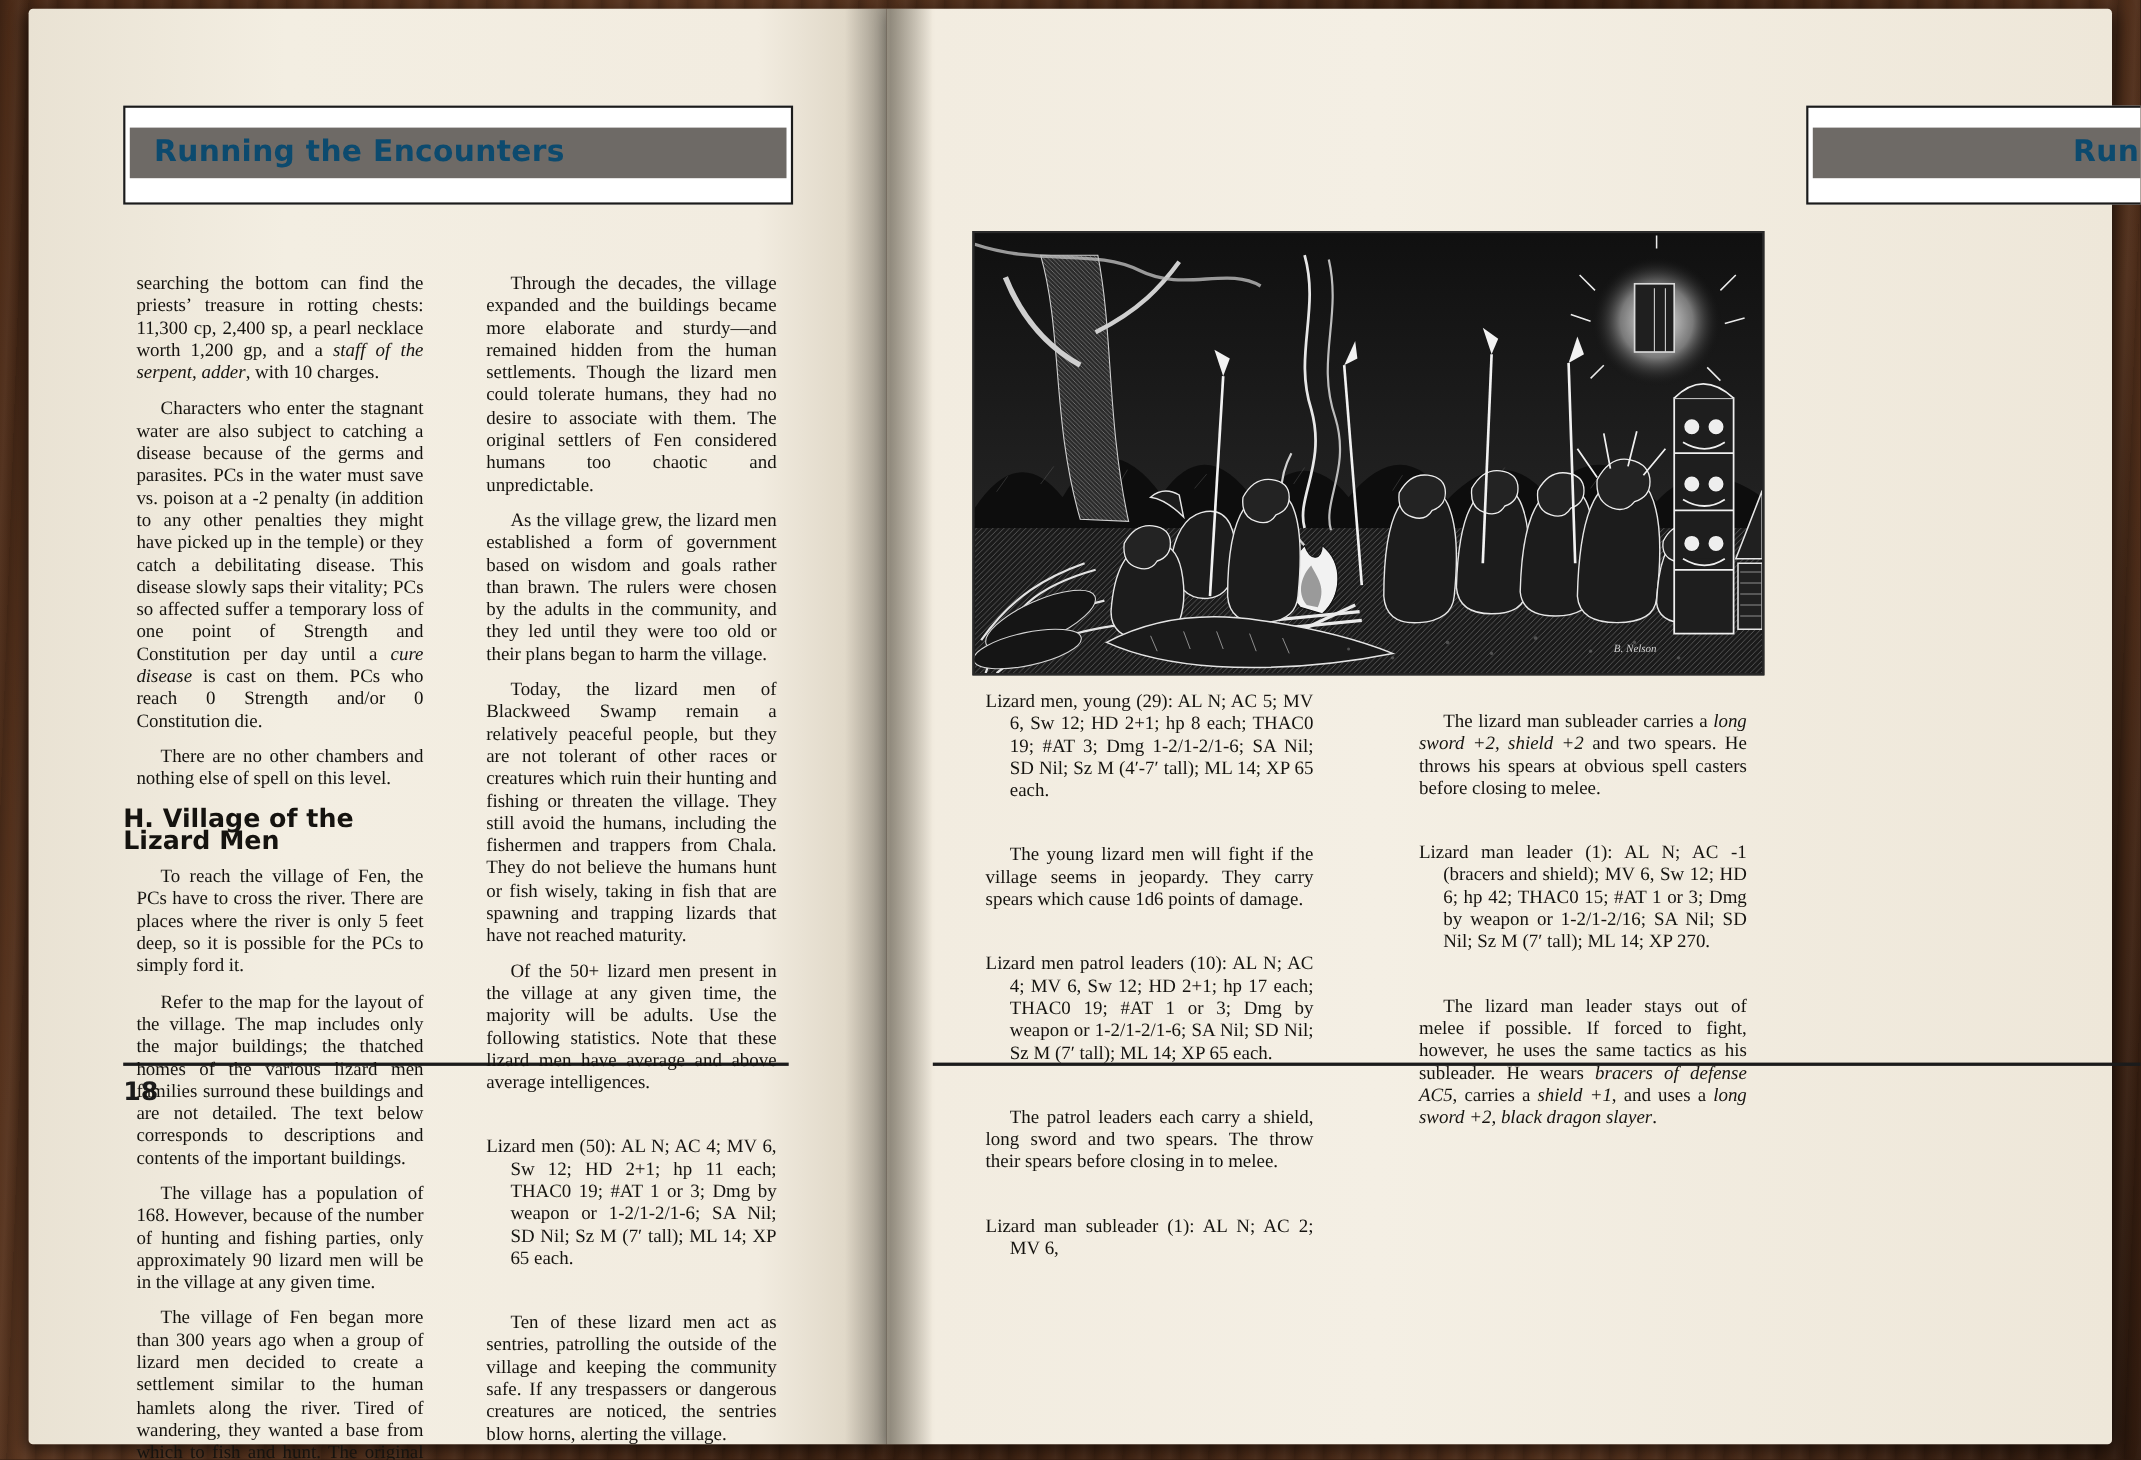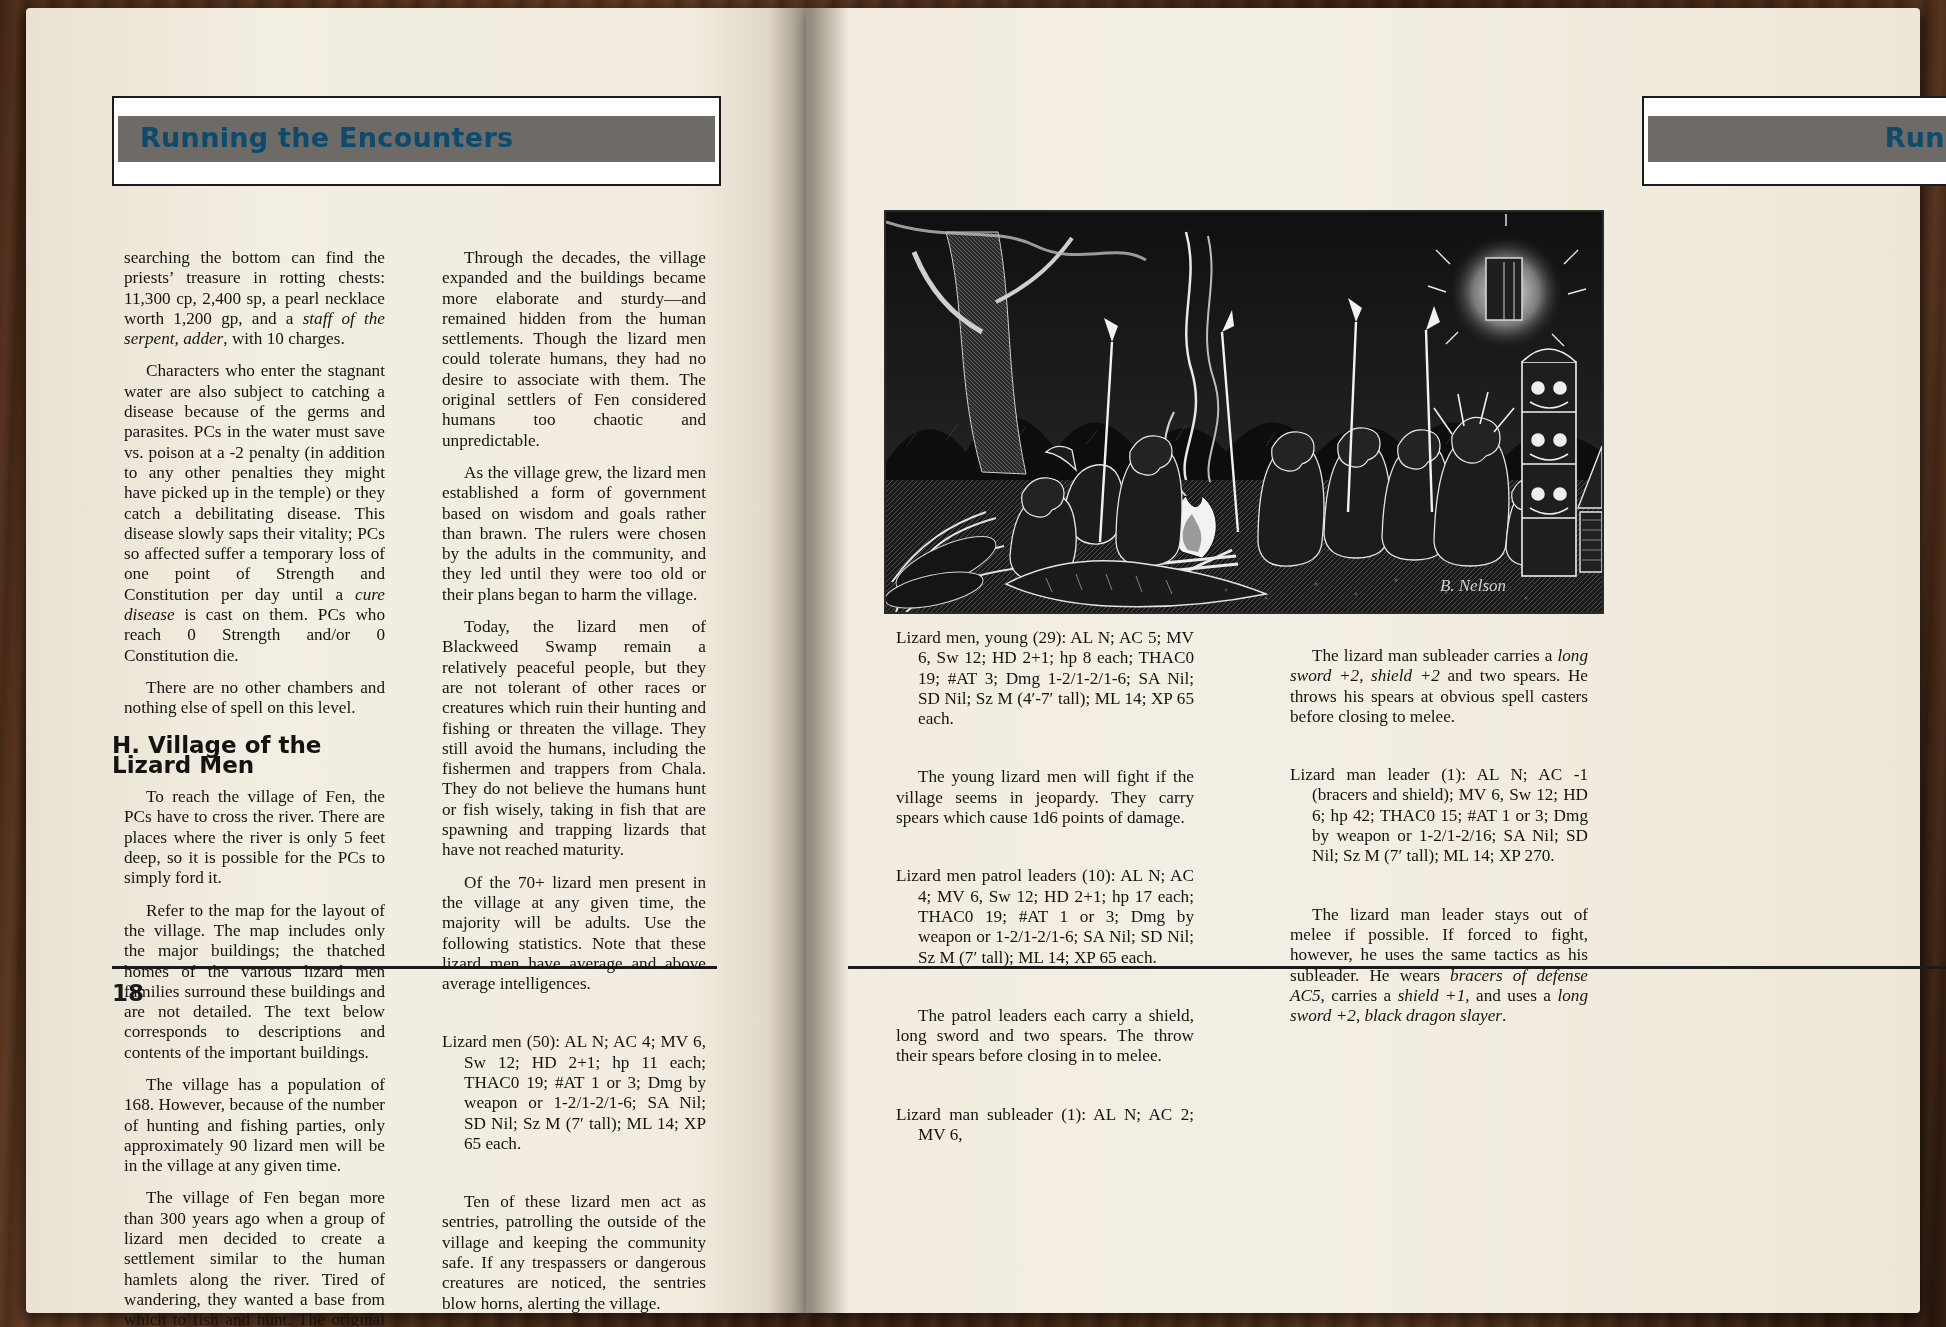--- a/index.html
+++ b/index.html
@@ -102,21 +102,21 @@
 
   
   .illus{
     position:absolute;
     border:2px solid #2a2a2a;
     background:#111;
     overflow:hidden;
   }
   .illus svg{display:block;}
   .sig{
-    position:absolute;right:96px;bottom:16px;color:#cfcfcf;font-size:17px;
+    position:absolute;right:96px;bottom:16px;color:#cfcfcf;font-size:10px;
     font-family:"Liberation Serif",serif;font-style:italic;
   }
 </style>
 </head>
 <body>
 
 <div class="desk"></div>
 
 <div class="book">
 
@@ -138,21 +138,21 @@
       <p>To reach the village of Fen, the PCs have to cross the river. There are places where the river is only 5 feet deep, so it is possible for the PCs to simply ford it.</p>
       <p>Refer to the map for the layout of the village. The map includes only the major buildings; the thatched homes of the various lizard men families surround these buildings and are not detailed. The text below corresponds to descriptions and contents of the important buildings.</p>
       <p>The village has a population of 168. However, because of the number of hunting and fishing parties, only approximately 90 lizard men will be in the village at any given time.</p>
       <p>The village of Fen began more than 300 years ago when a group of lizard men decided to create a settlement similar to the human hamlets along the river. Tired of wandering, they wanted a base from which to fish and hunt. The original layout of Fen matched the nearest human community, which no longer exists.</p>
     </div>
 
     <div class="col" style="left:404px;top:228px;width:288px;">
       <p>Through the decades, the village expanded and the buildings became more elaborate and sturdy—and remained hidden from the human settlements. Though the lizard men could tolerate humans, they had no desire to associate with them. The original settlers of Fen considered humans too chaotic and unpredictable.</p>
       <p>As the village grew, the lizard men established a form of government based on wisdom and goals rather than brawn. The rulers were chosen by the adults in the community, and they led until they were too old or their plans began to harm the village.</p>
       <p>Today, the lizard men of Blackweed Swamp remain a relatively peaceful people, but they are not tolerant of other races or creatures which ruin their hunting and fishing or threaten the village. They still avoid the humans, including the fishermen and trappers from Chala. They do not believe the humans hunt or fish wisely, taking in fish that are spawning and trapping lizards that have not reached maturity.</p>
-      <p>Of the 70+ lizard men present in the village at any given time, the majority will be adults. Use the following statistics. Note that these lizard men have average and above average intelligences.</p>
+      <p>Of the 50+ lizard men present in the village at any given time, the majority will be adults. Use the following statistics. Note that these lizard men have average and above average intelligences.</p>
       <div class="gap"></div>
       <p class="stat">Lizard men (50): AL N; AC 4; MV 6, Sw 12; HD 2+1; hp 11 each; THAC0 19; #AT 1 or 3; Dmg by weapon or 1-2/1-2/1-6; SA Nil; SD Nil; Sz M (7′ tall); ML 14; XP 65 each.</p>
       <div class="gap"></div>
       <p>Ten of these lizard men act as sentries, patrolling the outside of the village and keeping the community safe. If any trespassers or dangerous creatures are noticed, the sentries blow horns, alerting the village.</p>
     </div>
   </div>
 
   <div class="page page-right">
 
     <div class="hdr hdr-right">

